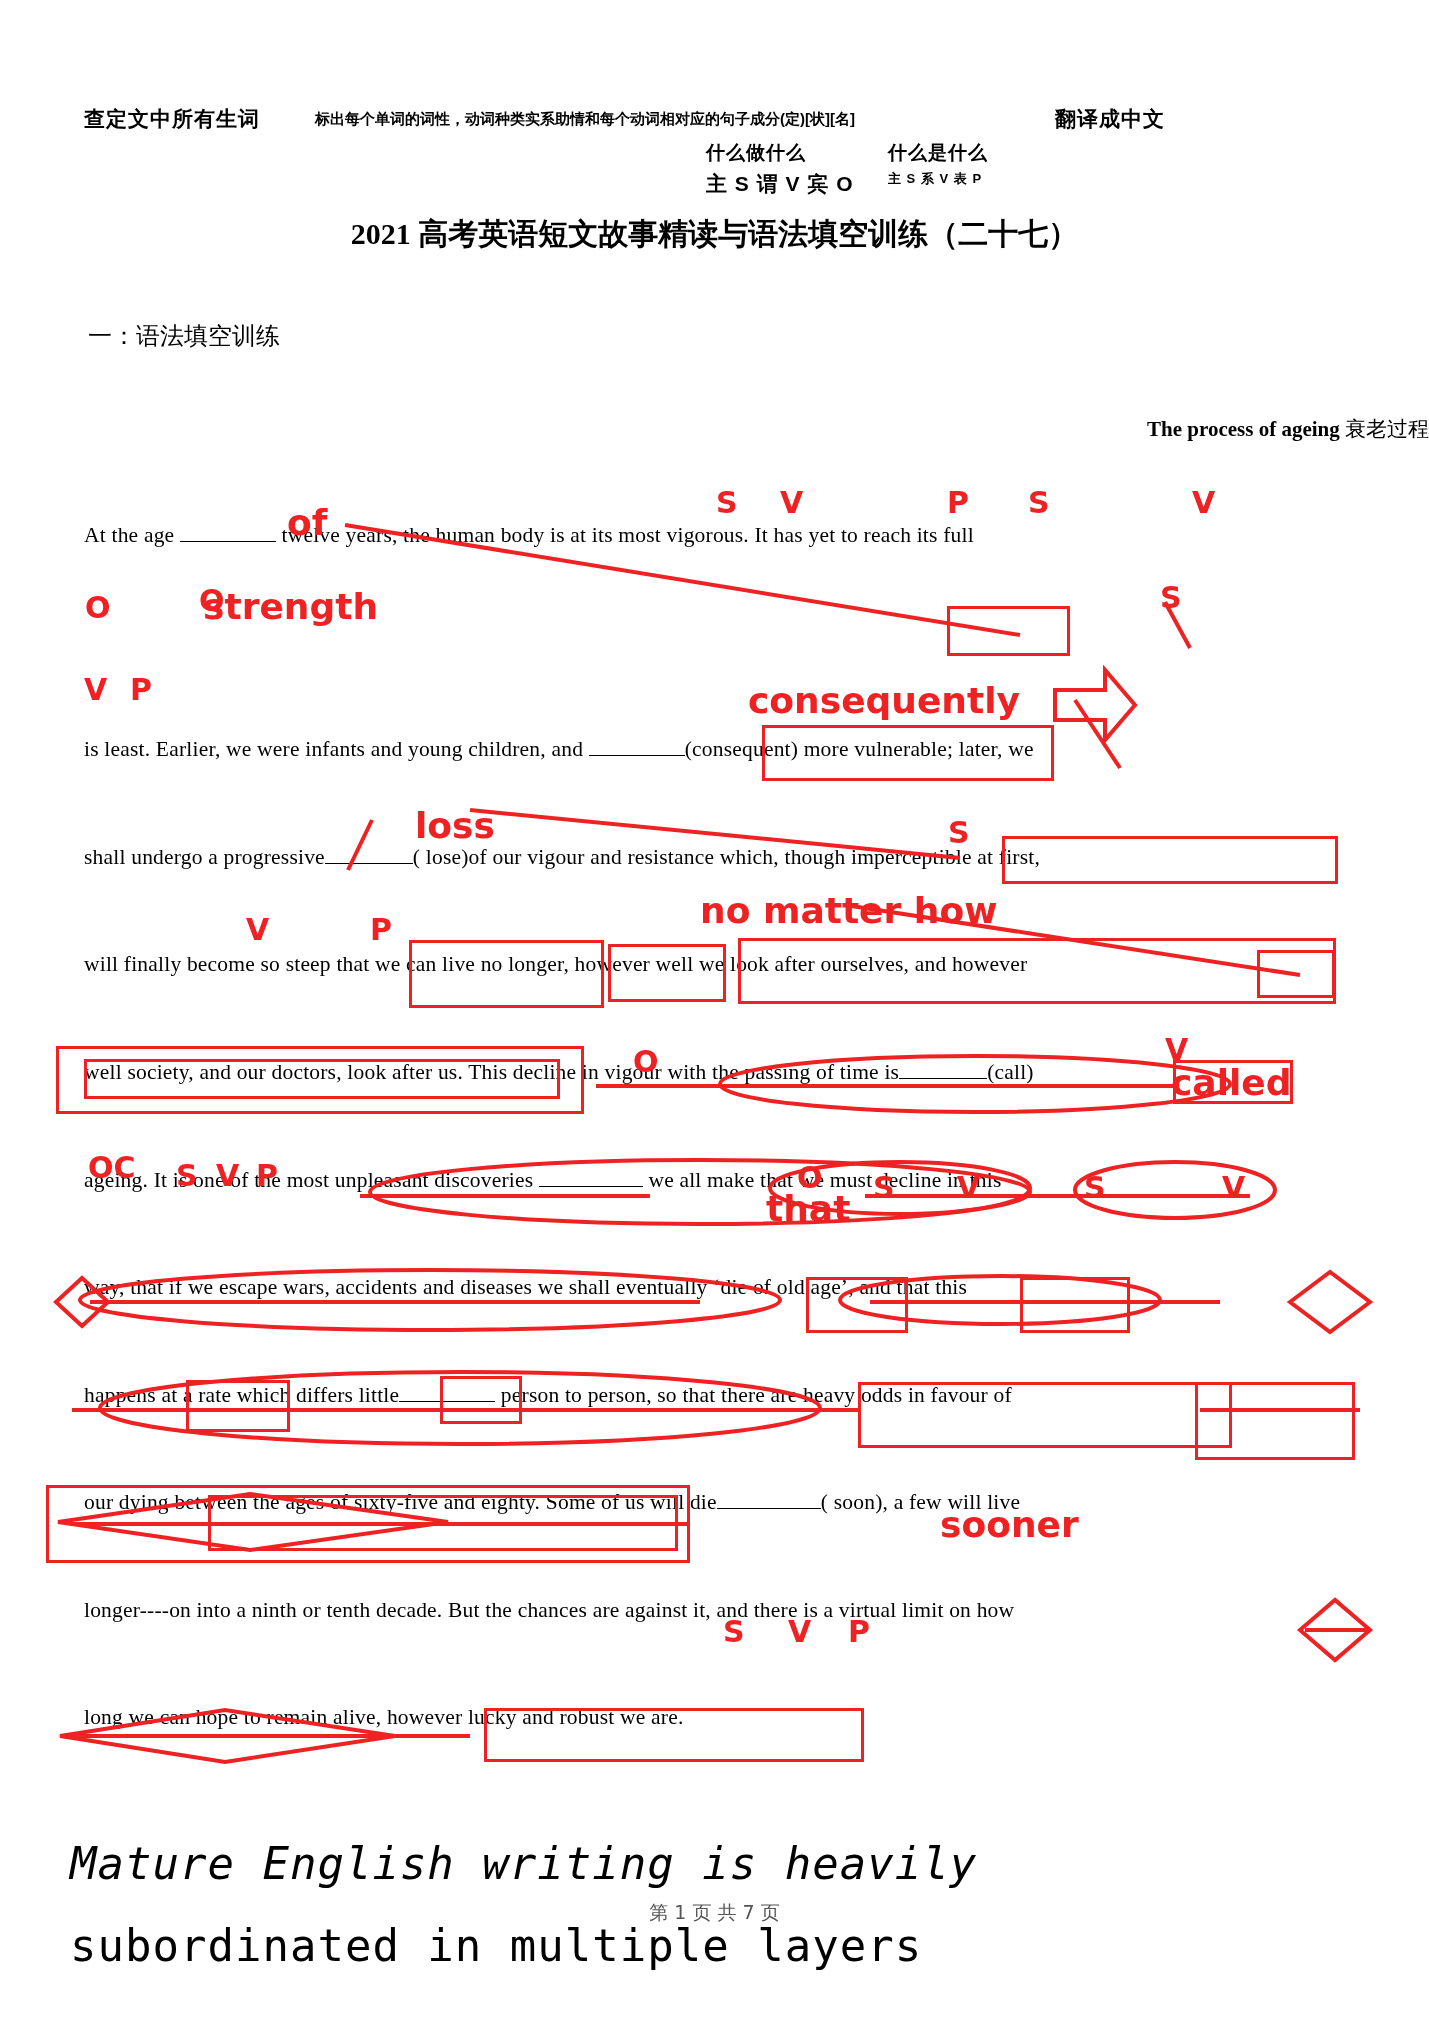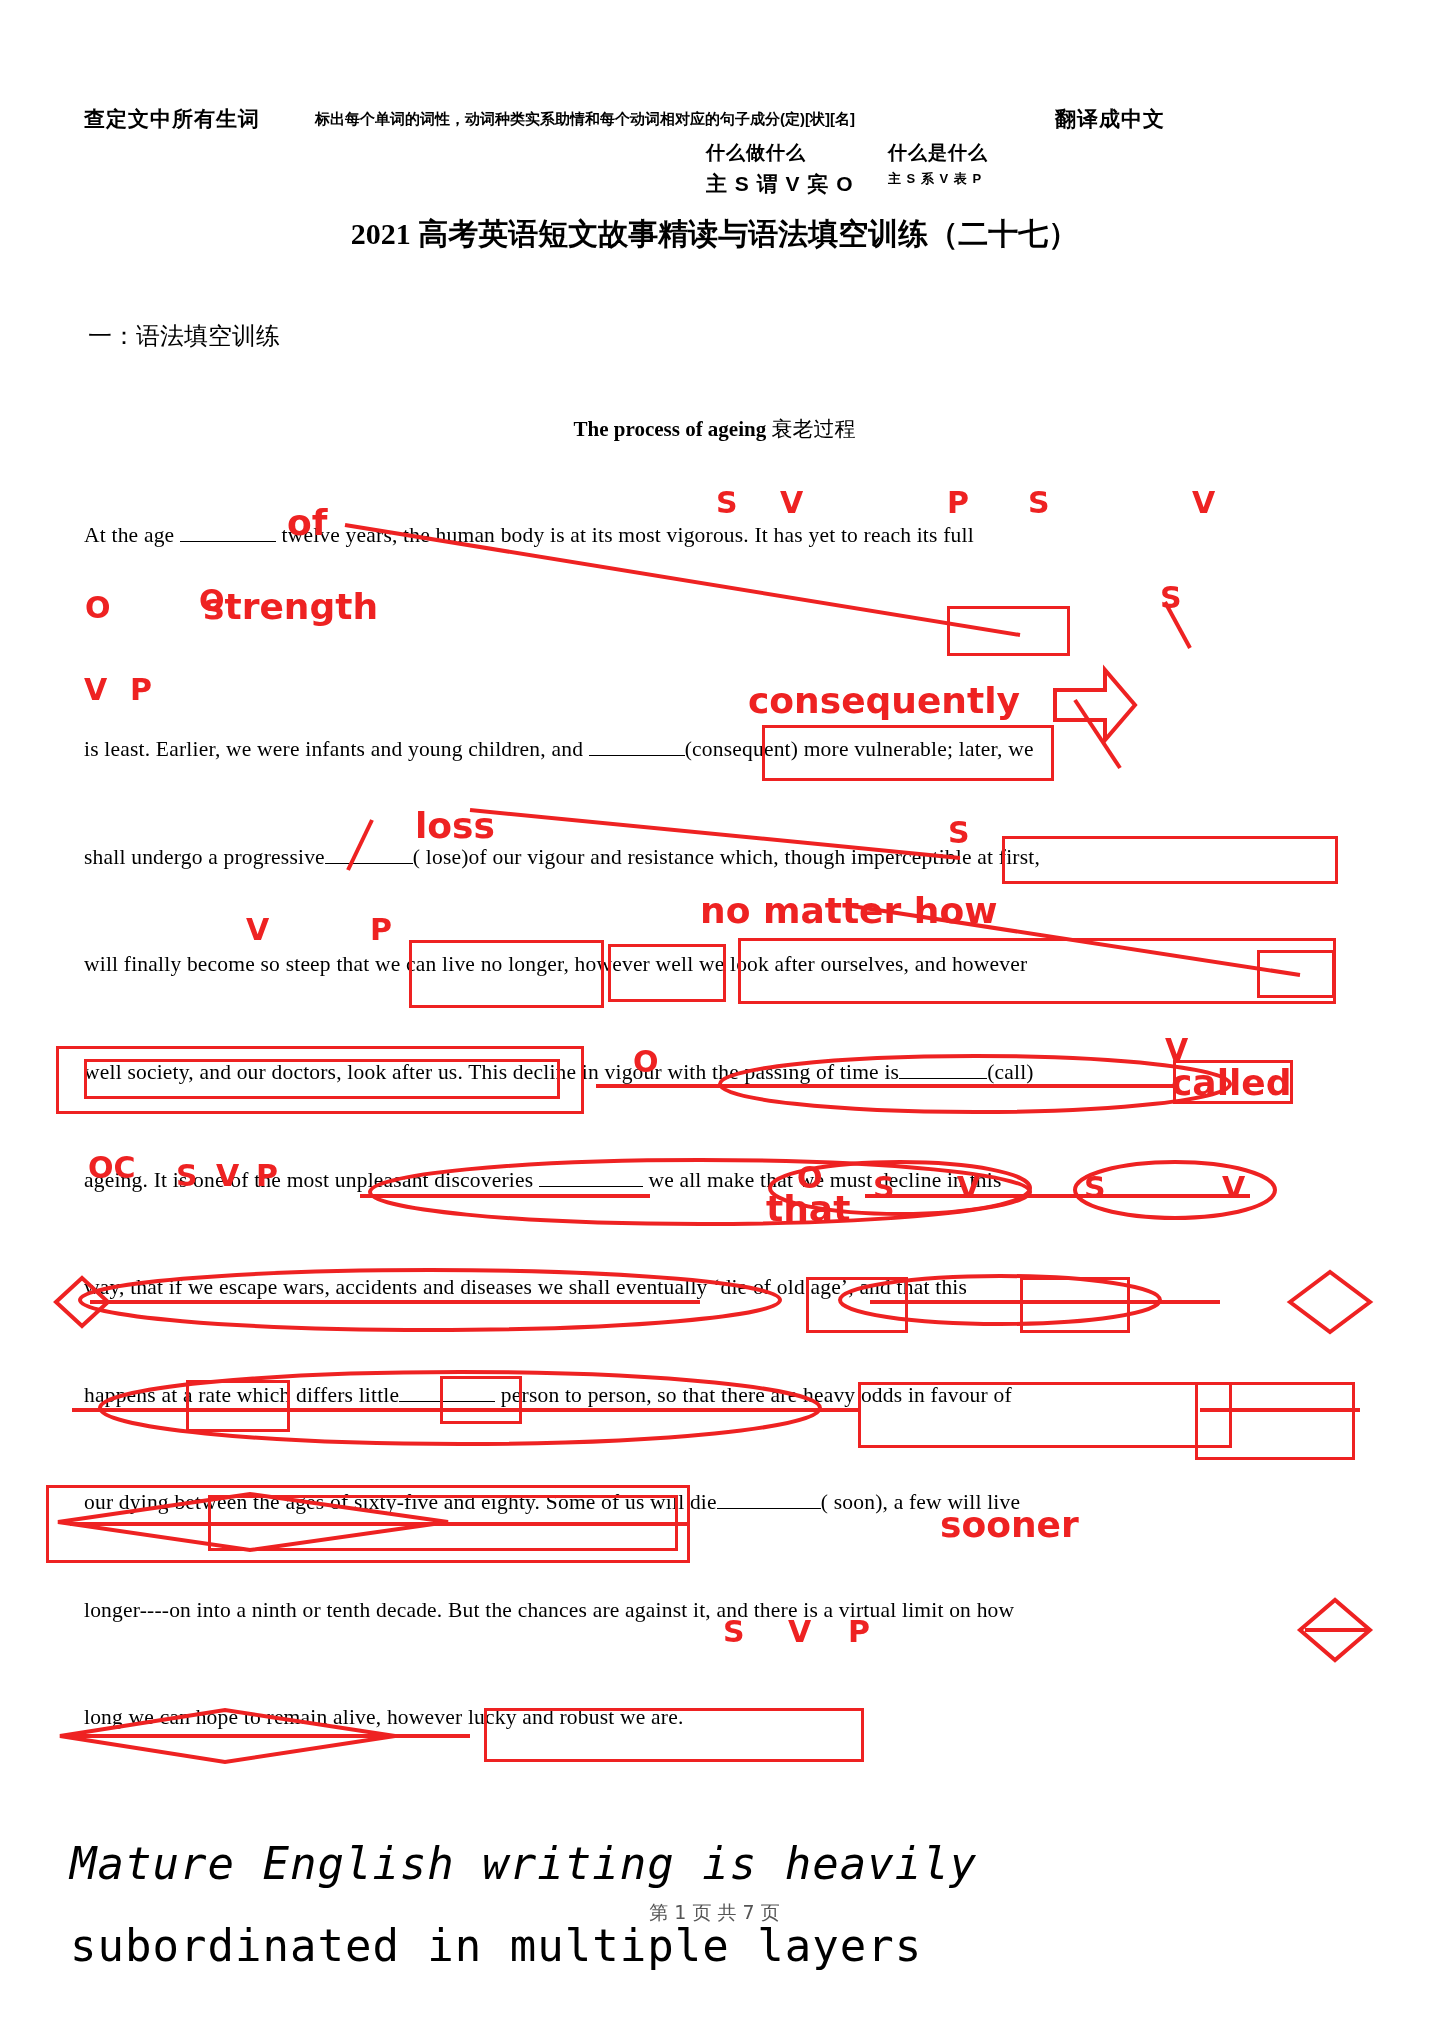--- a/index.html
+++ b/index.html
@@ -53,21 +53,21 @@
     left: 88px;
     top: 320px;
     font-family: "DejaVu Sans", sans-serif;
     font-size: 24px;
     color: #000;
   }
   .passage-title {
     position: absolute;
     left: 0; right: 0;
     top: 415px;
-    text-align: center;
+    text-align: right;
     font-size: 21px;
     font-weight: 700;
     color: #000;
   }
   .passage-title .cn {
     font-family: "DejaVu Sans", sans-serif;
     font-weight: 400;
     font-size: 21px;
   }
 

